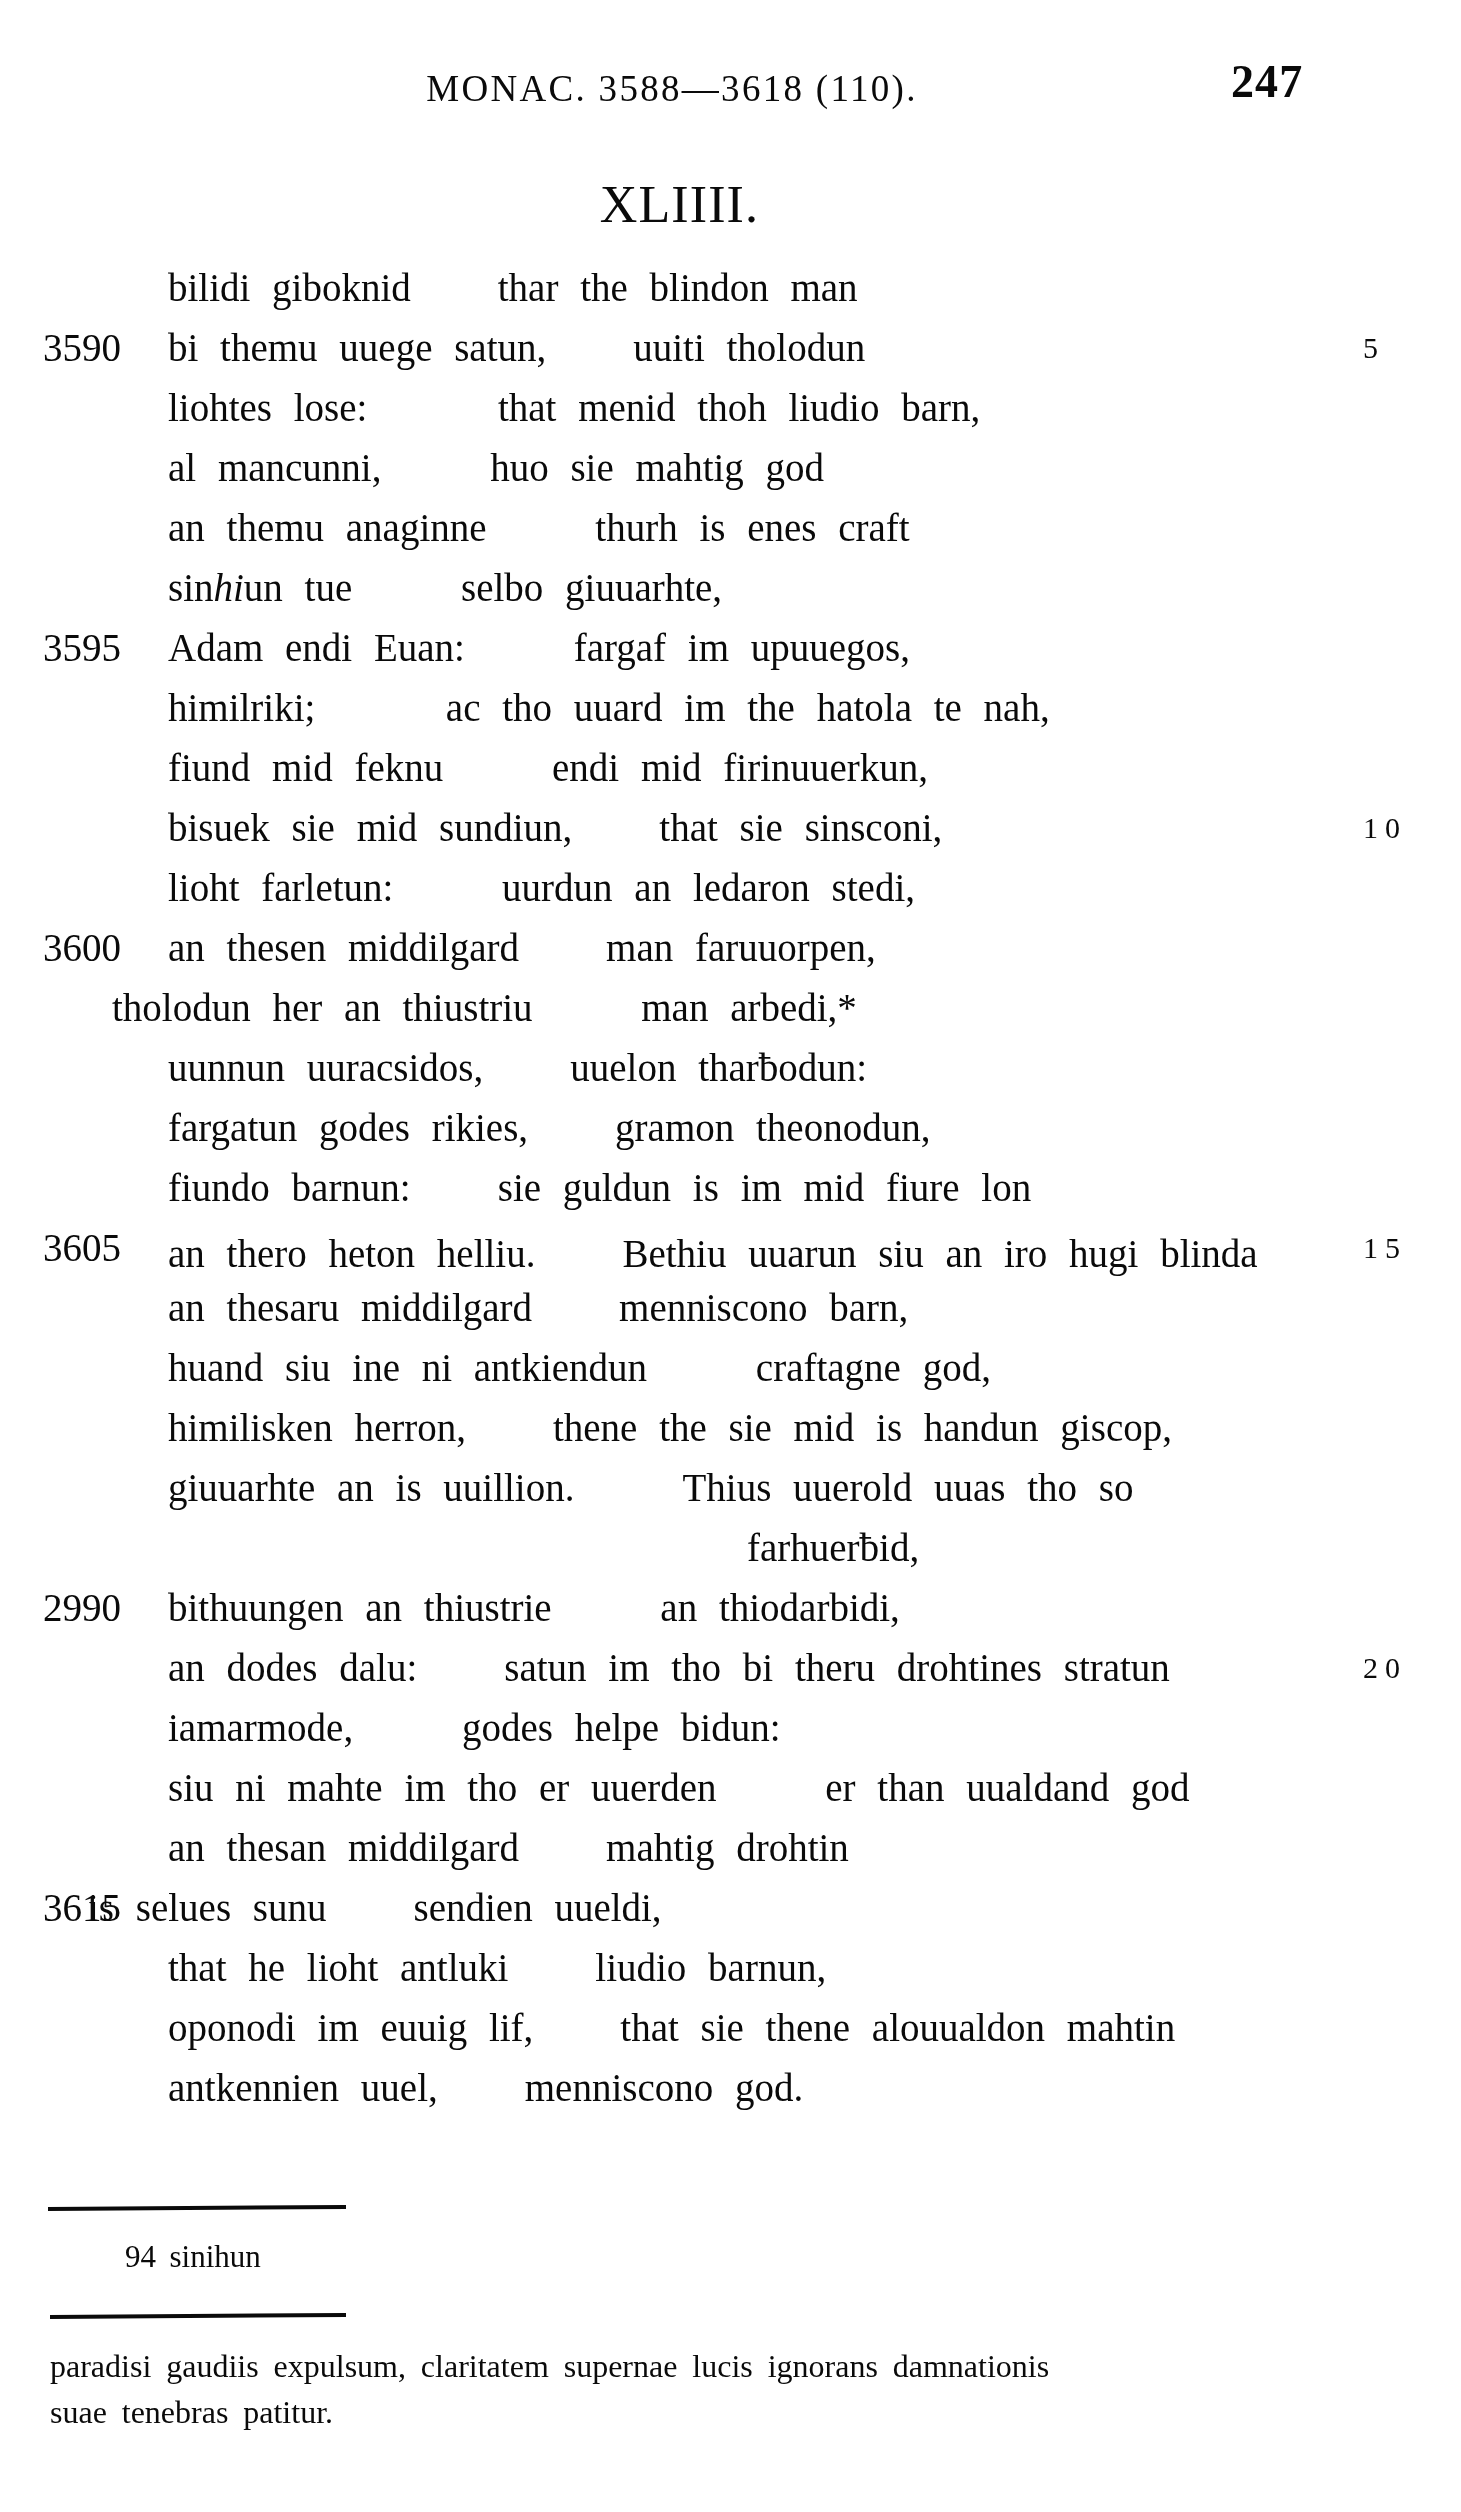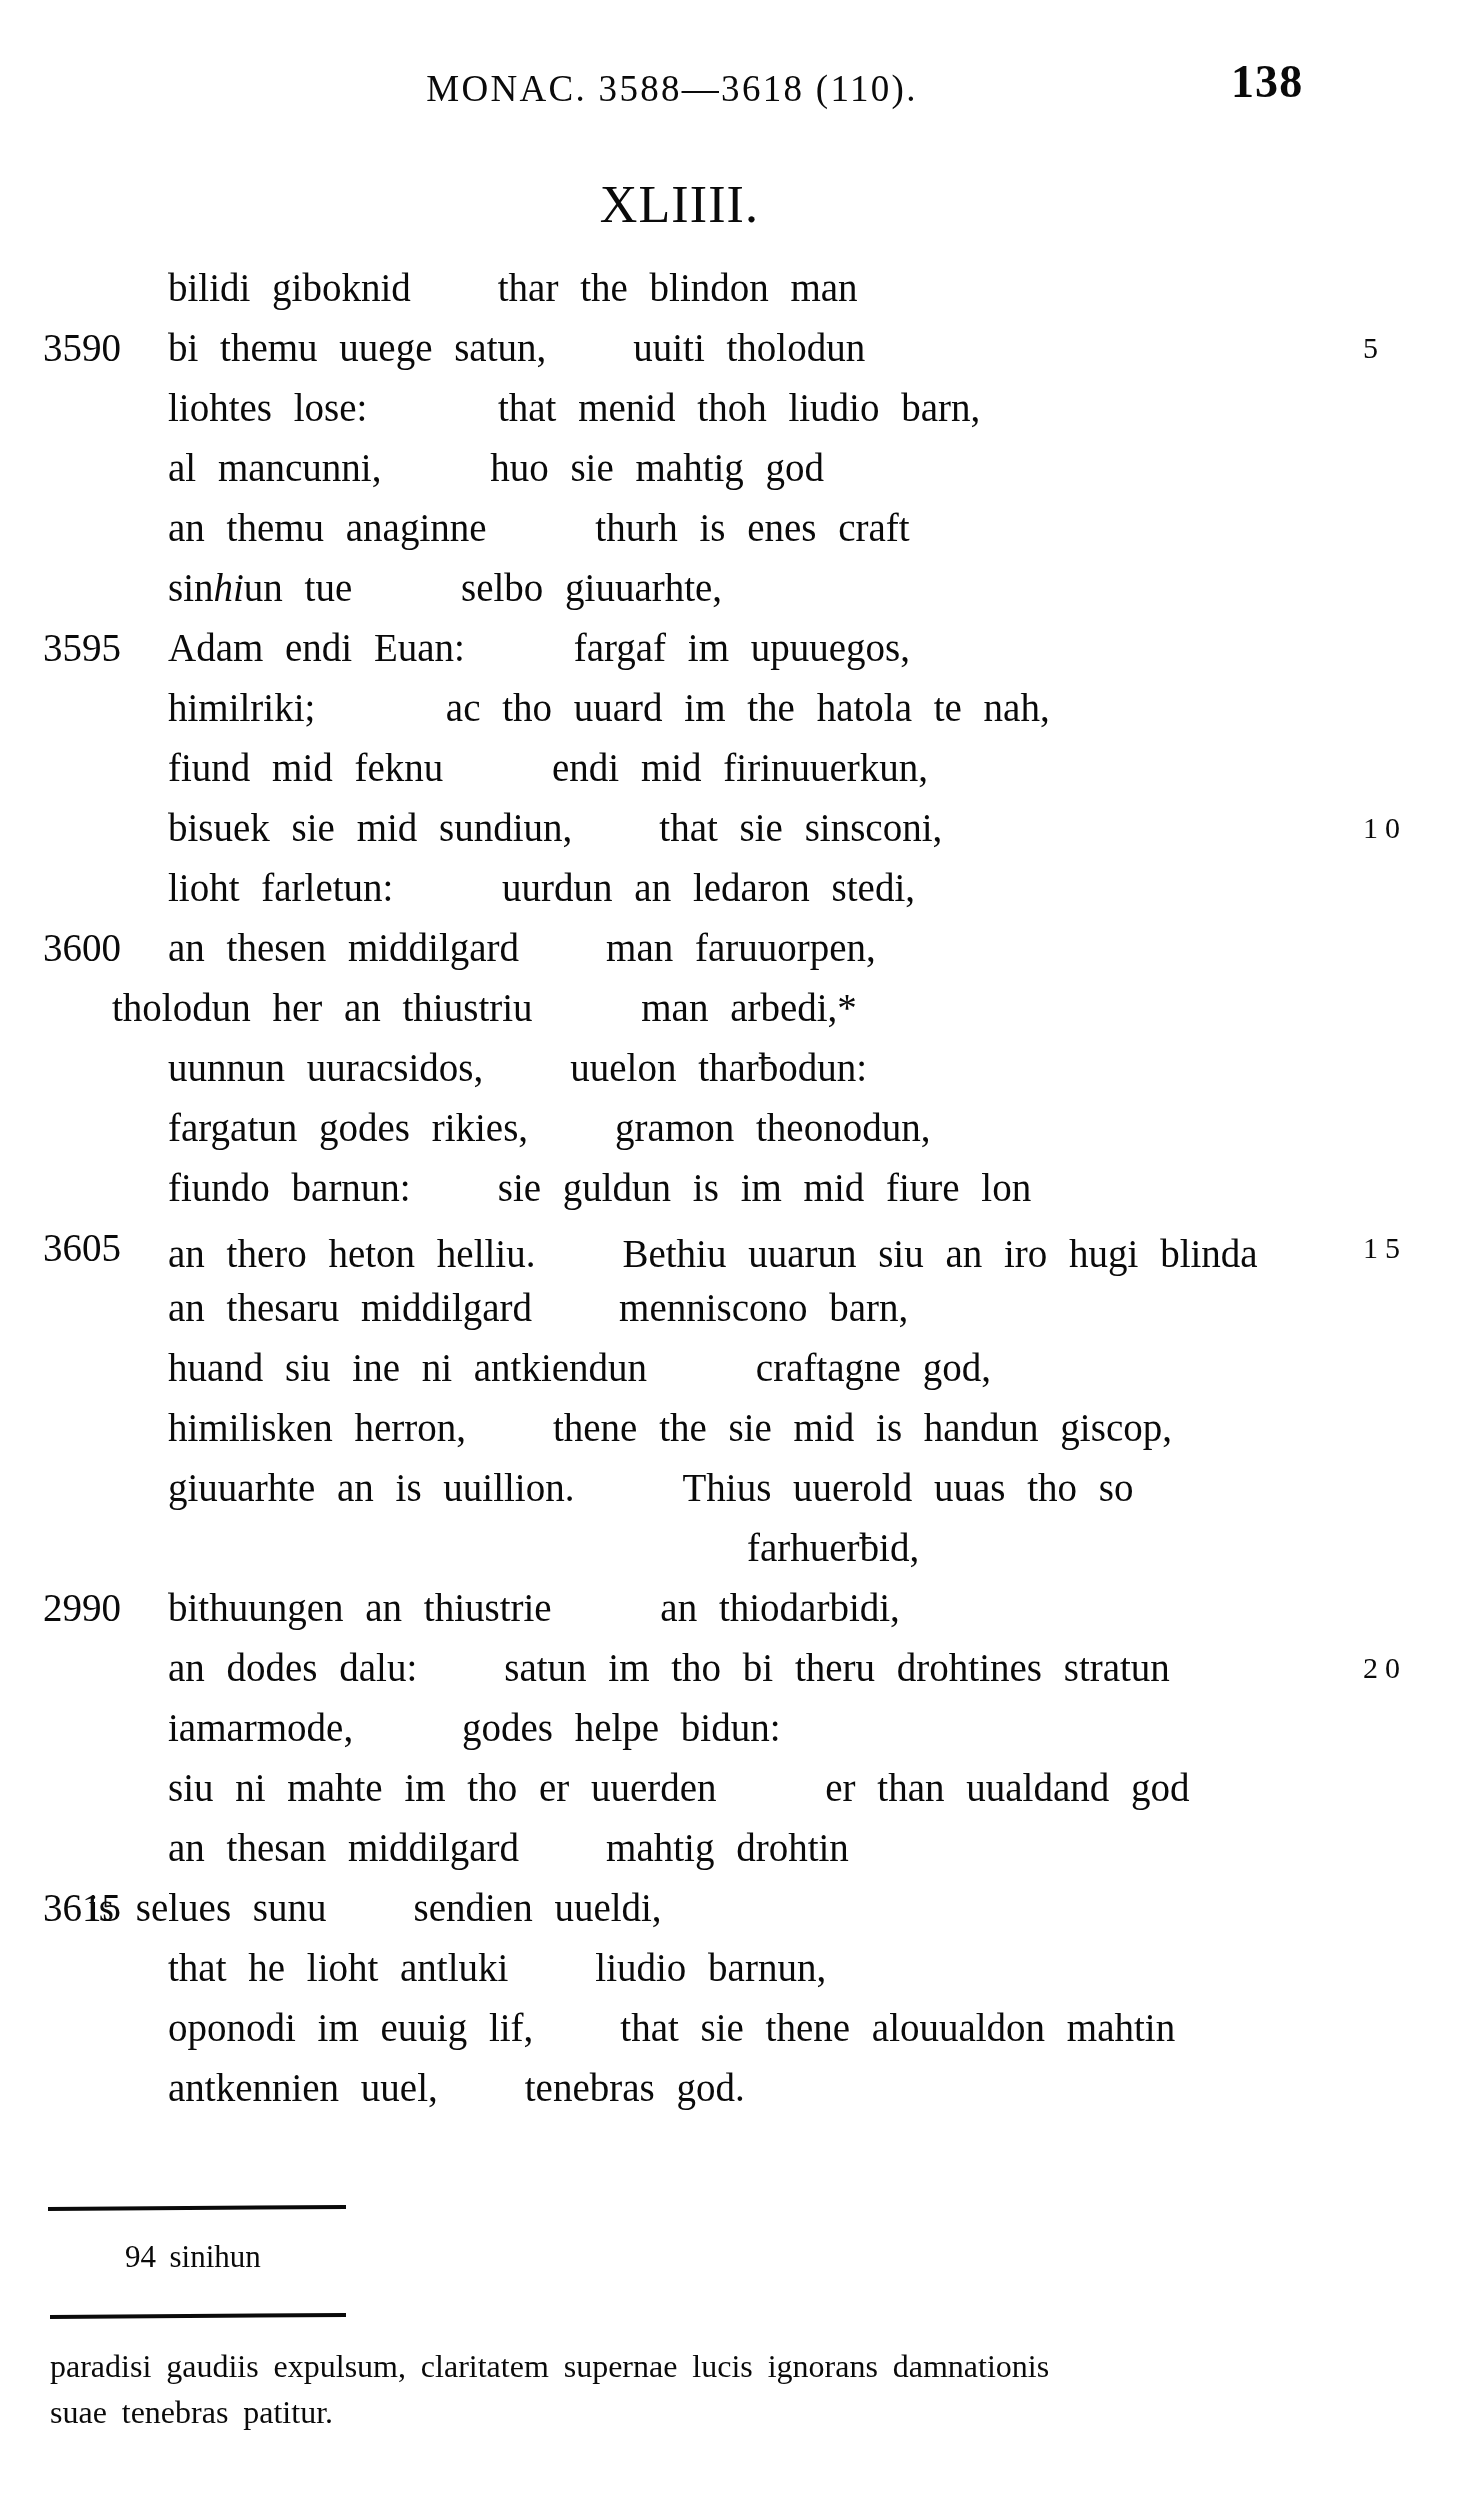--- a/index.html
+++ b/index.html
@@ -101,21 +101,21 @@
   }
   .latin-line { white-space: pre; }
 </style>
 </head>
 <body>
 
 <div class="page">
 
   <div class="running-head">MONAC. 3588—3618 (110).</div>
 
-  <div class="folio">138</div>
+  <div class="folio">247</div>
 
   <div class="chapter-title">XLIIII.</div>
 
   <div class="poem" id="poem">
       <div class="pline"><span class="ptext" style="margin-left: 168px;">bilidi giboknid    thar the blindon man</span></div>
       <div class="pline"><span class="vno">3590</span><span class="ptext" style="margin-left: 168px;">bi themu uuege satun,    uuiti tholodun</span><span class="mno">5</span></div>
       <div class="pline"><span class="ptext" style="margin-left: 168px;">liohtes lose:      that menid thoh liudio barn,</span></div>
       <div class="pline"><span class="ptext" style="margin-left: 168px;">al mancunni,     huo sie mahtig god</span></div>
       <div class="pline"><span class="ptext" style="margin-left: 168px;">an themu anaginne     thurh is enes craft</span></div>
       <div class="pline"><span class="ptext" style="margin-left: 168px;">sin<i>hi</i>un tue     selbo giuuarhte,</span></div>
@@ -136,21 +136,21 @@
       <div class="pline"><span class="ptext" style="margin-left: 168px;">giuuarhte an is uuillion.     Thius uuerold uuas tho so</span></div>
       <div class="pline"><span class="ptext" style="margin-left: 747px;">farhuerƀid,</span></div>
       <div class="pline"><span class="vno">2990</span><span class="ptext" style="margin-left: 168px;">bithuungen an thiustrie     an thiodarbidi,</span></div>
       <div class="pline"><span class="ptext" style="margin-left: 168px;">an dodes dalu:    satun im tho bi theru drohtines stratun</span><span class="mno">20</span></div>
       <div class="pline"><span class="ptext" style="margin-left: 168px;">iamarmode,     godes helpe bidun:</span></div>
       <div class="pline"><span class="ptext" style="margin-left: 168px;">siu ni mahte im tho er uuerden     er than uualdand god</span></div>
       <div class="pline"><span class="ptext" style="margin-left: 168px;">an thesan middilgard    mahtig drohtin</span></div>
       <div class="pline"><span class="vno">3615</span><span class="ptext" style="margin-left: 88px;">is selues sunu    sendien uueldi,</span></div>
       <div class="pline"><span class="ptext" style="margin-left: 168px;">that he lioht antluki    liudio barnun,</span></div>
       <div class="pline"><span class="ptext" style="margin-left: 168px;">oponodi im euuig lif,    that sie thene alouualdon mahtin</span></div>
-      <div class="pline"><span class="ptext" style="margin-left: 168px;">antkennien uuel,    tenebras god.</span></div>
+      <div class="pline"><span class="ptext" style="margin-left: 168px;">antkennien uuel,    menniscono god.</span></div>
     </div>
 
   <div class="rule rule-1"></div>
 
   <div class="apparatus">94 sinihun</div>
 
   <div class="rule rule-2"></div>
 
   <div class="latin-note" id="latin">
       <div class="latin-line">paradisi gaudiis expulsum, claritatem supernae lucis ignorans damnationis</div>

